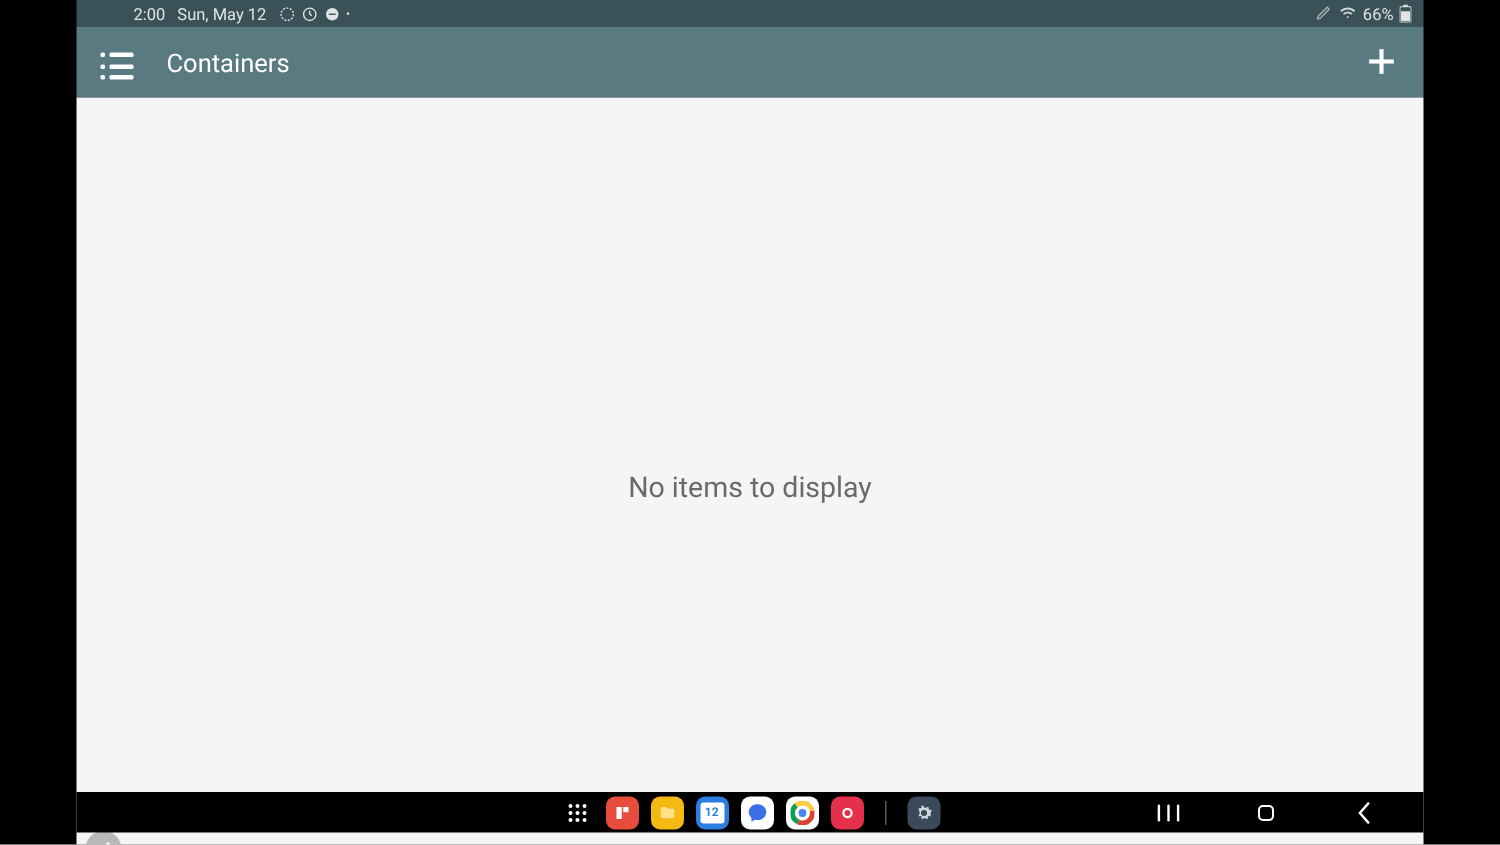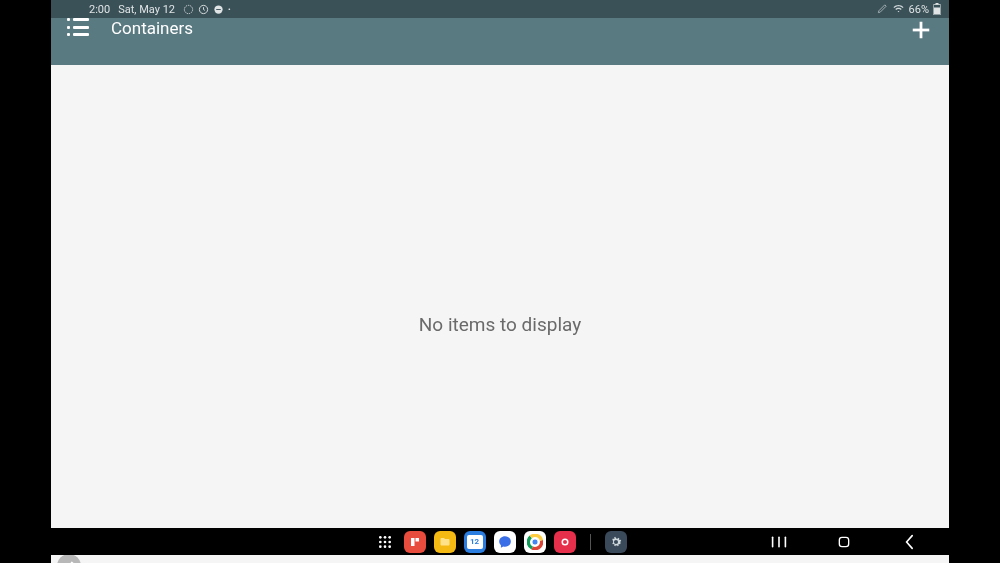--- a/index.html
+++ b/index.html
@@ -31,22 +31,22 @@
     }
     .status-left { display: flex; align-items: center; gap: 8px; margin-left: 30px; }
     .status-icons-left { display: flex; align-items: center; gap: 4px; }
     .status-right { display: flex; align-items: flex-start; gap: 4px; }
     .status-icon { display: inline-flex; align-items: center; justify-content: center; }
 
     .app-bar {
       height: 47px;
       background: #5a7a82;
       display: flex;
-      align-items: flex-start;
-      padding: 0 16px;
+      align-items: flex-end;
+      padding: 12px 16px;
       color: #fff;
     }
     .hamburger {
       width: 22px;
       height: 18px;
       margin-right: 22px;
       display: flex;
       flex-direction: column;
       justify-content: space-between;
       cursor: pointer;
@@ -156,21 +156,21 @@
       cursor: pointer;
     }
   </style>
 </head>
 <body>
 
 <div class="screen">
   <div class="status-bar">
     <div class="status-left">
       <span>2:00</span>
-      <span>Sat, May 12</span>
+      <span>Sun, May 12</span>
       <div class="status-icons-left">
         <span class="status-icon">
           <svg width="11" height="11" viewBox="0 0 24 24" fill="none" stroke="#e0e4e5" stroke-width="2">
               <circle cx="12" cy="12" r="9" stroke-dasharray="3 2"></circle>
             </svg>
         </span>
         <span class="status-icon">
           <svg width="11" height="11" viewBox="0 0 24 24" fill="none" stroke="#e0e4e5" stroke-width="2">
               <circle cx="12" cy="12" r="9"></circle>
               <path d="M12 7v5l3 2"></path>

